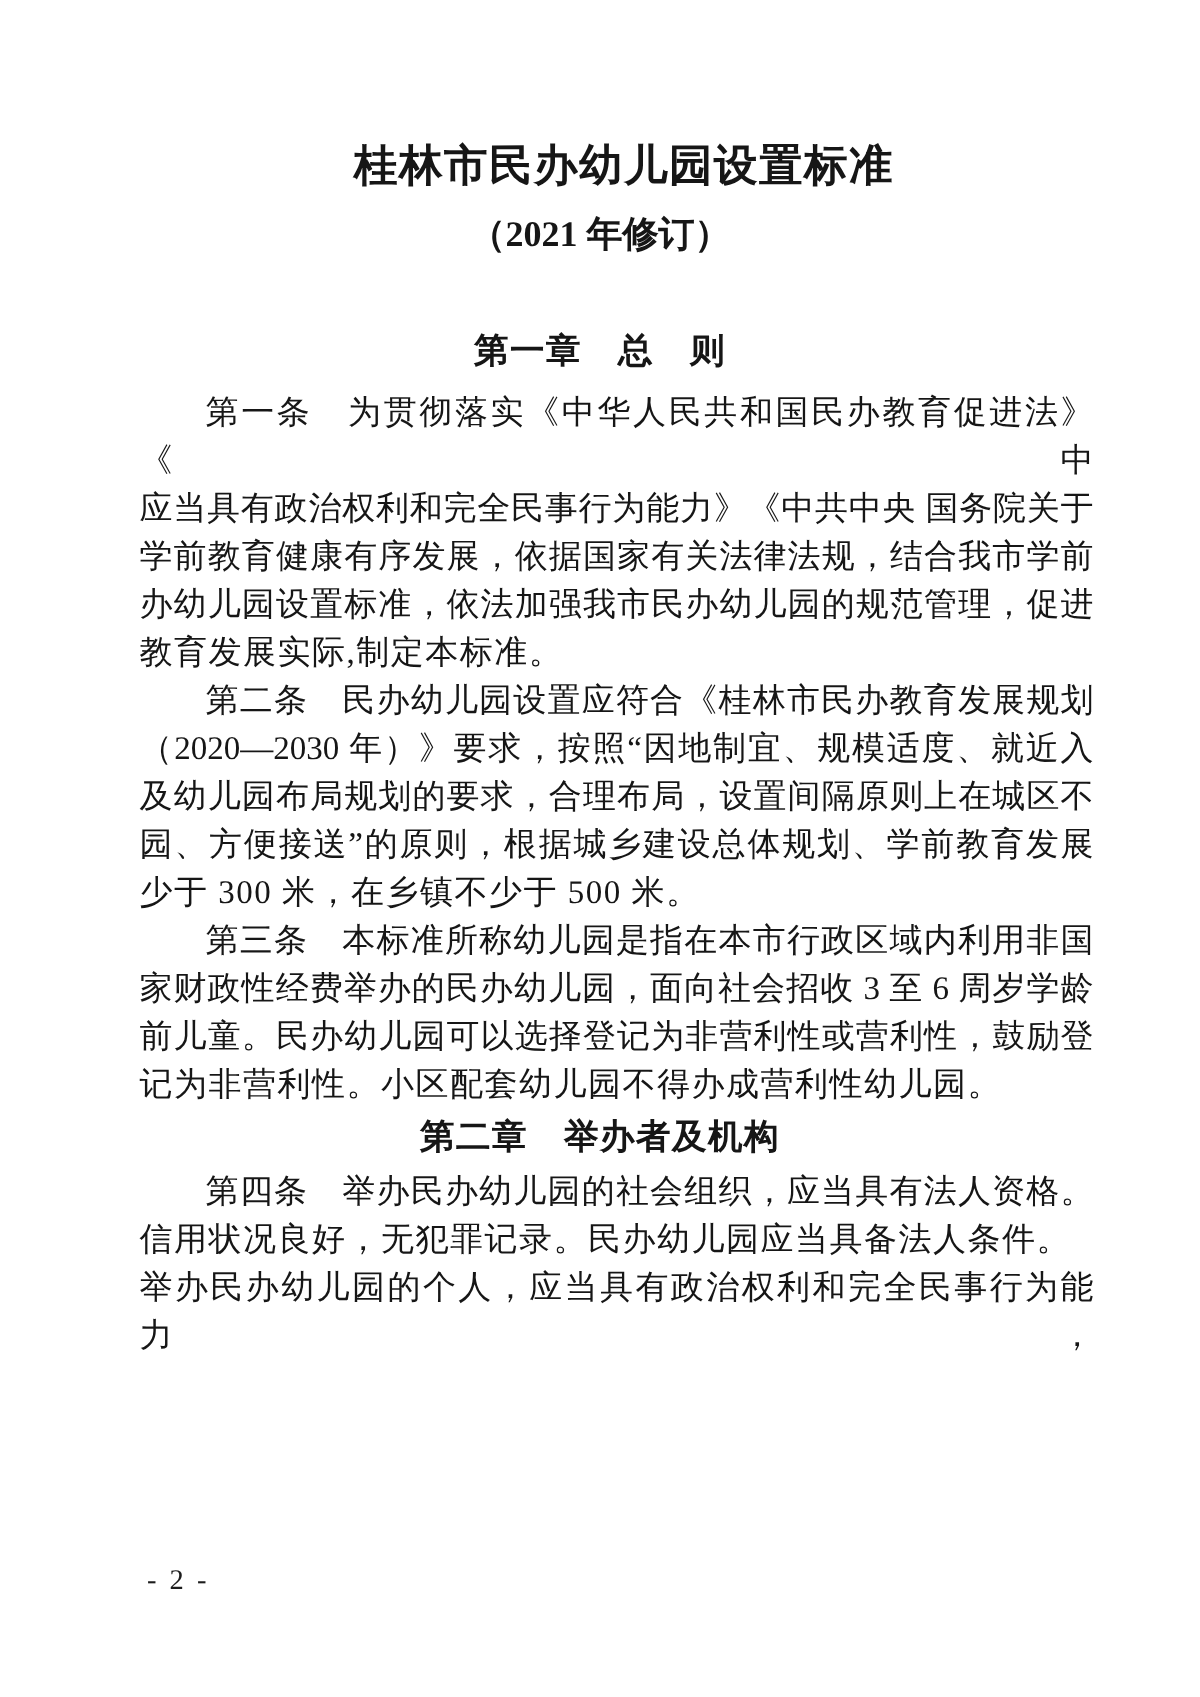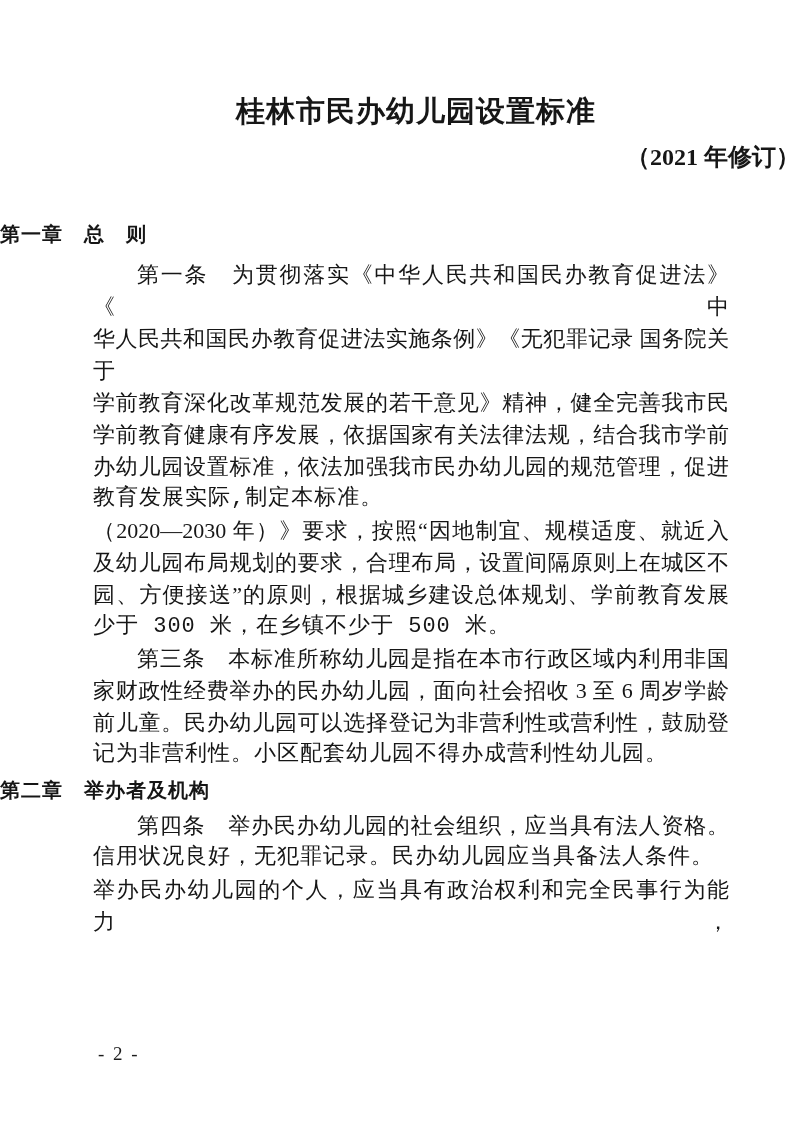--- a/index.html
+++ b/index.html
@@ -20,28 +20,28 @@
     margin: 94px 0 0 0;
     text-align: center;
     font-size: 29px;
     line-height: 34px;
     font-weight: bold;
     letter-spacing: 1px;
     padding-left: 32px;
   }
   .doc-subtitle {
     margin-top: 14px;
-    text-align: right;
+    text-align: center;
     font-size: 24px;
     line-height: 30px;
     font-weight: bold;
   }
   .chapter-heading {
-    text-align: left;
-    font-size: 20px;
+    text-align: center;
+    font-size: 23px;
     font-weight: bold;
     letter-spacing: 1px;
   }
   .chapter-heading.first {
     margin-top: 46px;
     line-height: 32px;
   }
   .chapter-heading.mid {
     line-height: 38.5px;
   }
@@ -60,21 +60,20 @@
     text-align-last: justify;
     text-justify: inter-character;
     white-space: normal;
   }
   .line.indent {
     text-indent: 44px;
   }
   .line.end {
     text-align-last: left;
     letter-spacing: 1px;
-    font-family: Liberation Mono, monospace;
   }
   .para-gap {
     margin-top: 8px;
   }
   .page-number {
     position: absolute;
     left: 98px;
     top: 1042px;
     font-size: 19px;
     line-height: 24px;
@@ -88,25 +87,25 @@
 <div class="page">
 
   <div class="doc-title">桂林市民办幼儿园设置标准</div>
 
   <div class="doc-subtitle">（2021 年修订）</div>
 
   <div class="chapter-heading first">第一章　总　则</div>
 
   <div class="body-block after-heading">
     <div class="line indent">第一条　为贯彻落实《中华人民共和国民办教育促进法》《中</div>
-    <div class="line">华人民共和国民办教育促进法实施条例》《无犯罪记录 国务院关于</div>
-    <div class="line">学前教育深化改革规范发展的若干意见》精神，健全完善我市民</div>
+    <div class="line">应当具有政治权利和完全民事行为能力》《中共中央 国务院关于</div>
     <div class="line">学前教育健康有序发展，依据国家有关法律法规，结合我市学前</div>
     <div class="line">办幼儿园设置标准，依法加强我市民办幼儿园的规范管理，促进</div>
     <div class="line end">教育发展实际,制定本标准。</div>
+    <div class="line indent">第二条　民办幼儿园设置应符合《桂林市民办教育发展规划</div>
     <div class="line">（2020—2030 年）》要求，按照“因地制宜、规模适度、就近入</div>
     <div class="line">及幼儿园布局规划的要求，合理布局，设置间隔原则上在城区不</div>
     <div class="line">园、方便接送”的原则，根据城乡建设总体规划、学前教育发展</div>
     <div class="line end">少于 300 米，在乡镇不少于 500 米。</div>
     <div class="line indent">第三条　本标准所称幼儿园是指在本市行政区域内利用非国</div>
     <div class="line">家财政性经费举办的民办幼儿园，面向社会招收 3 至 6 周岁学龄</div>
     <div class="line">前儿童。民办幼儿园可以选择登记为非营利性或营利性，鼓励登</div>
     <div class="line end">记为非营利性。小区配套幼儿园不得办成营利性幼儿园。</div>
   </div>
 

